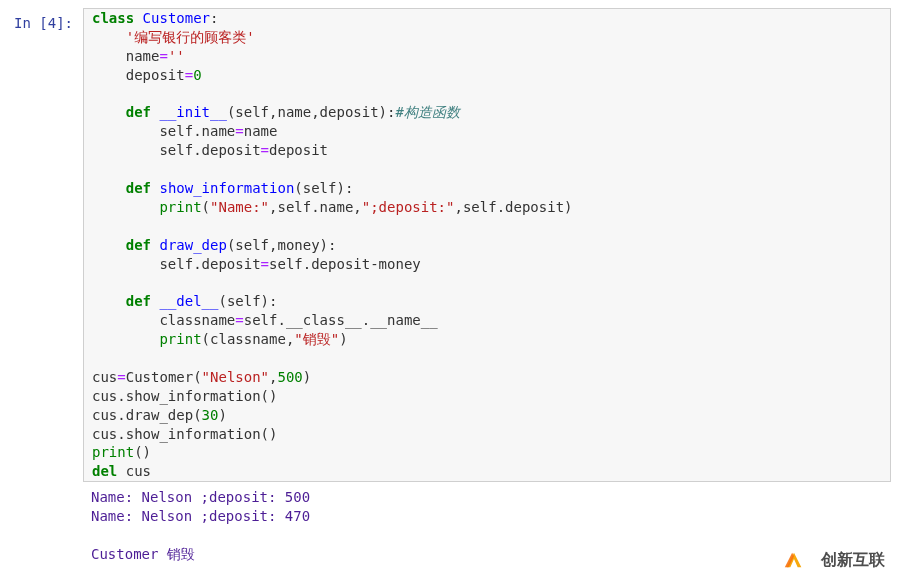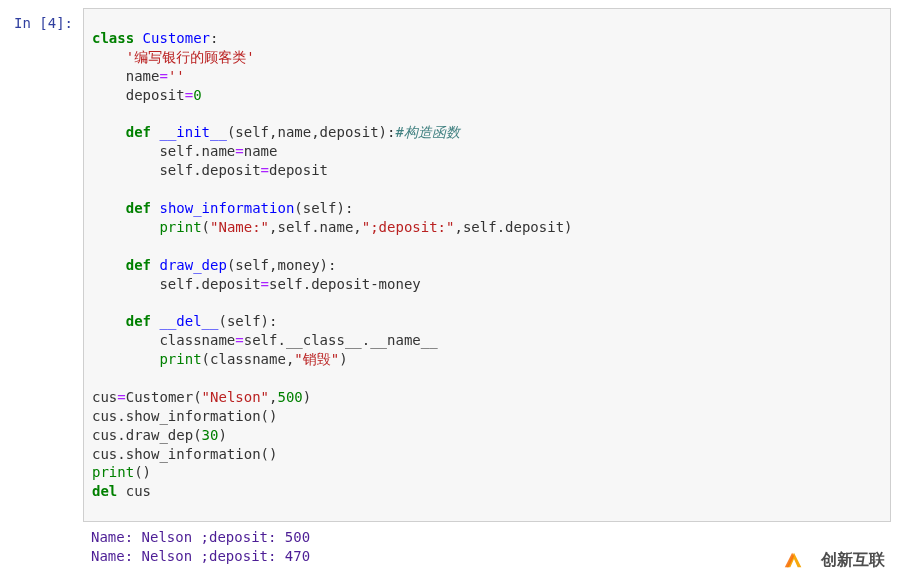--- a/index.html
+++ b/index.html
@@ -22,21 +22,21 @@
     text-align: right;
     padding-right: 10px;
     color: #303F9F;
     font-family: inherit;
     padding-top: 6px;
   }
   .input-area {
     flex: 1;
     border: 1px solid #cfcfcf;
     background: #f7f7f7;
-    padding: 20px 8px;
+    padding: 0 8px;
     white-space: pre;
     overflow: hidden;
   }
   .output-area {
     flex: 1;
     padding: 6px 8px;
     white-space: pre;
     color: #4c1d95;
   }
   .kw { color: #008000; font-weight: bold; }

